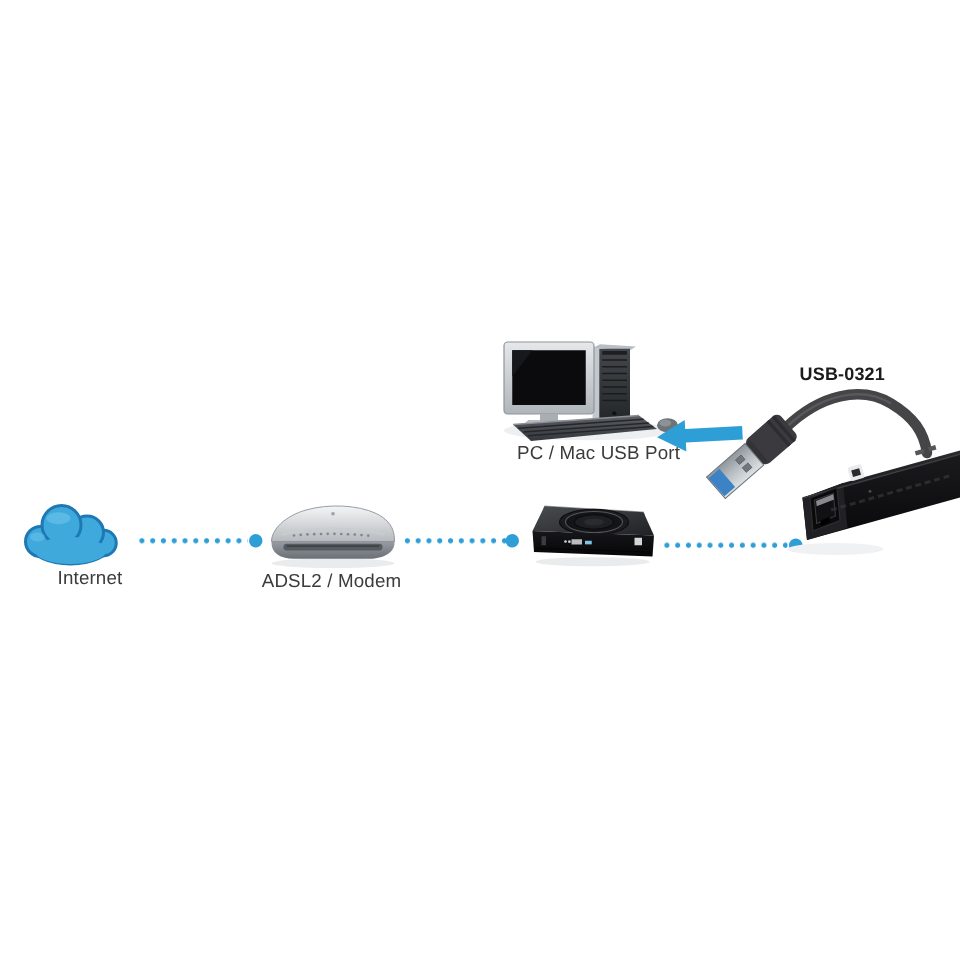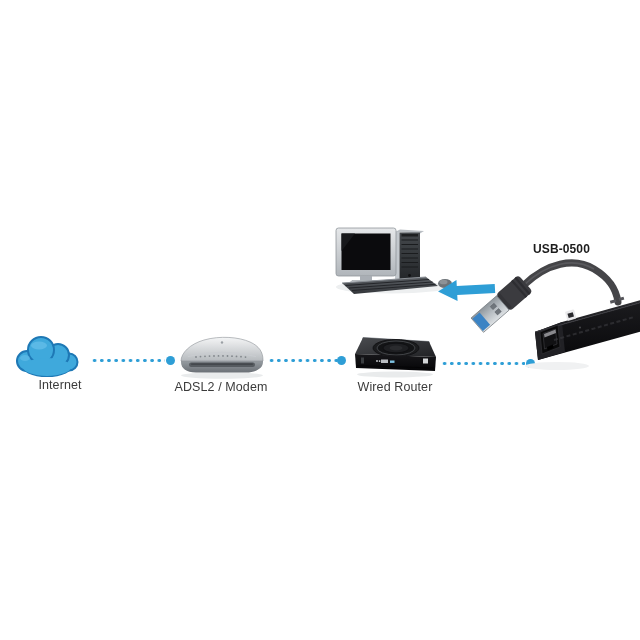--- a/index.html
+++ b/index.html
@@ -91,21 +91,20 @@
     <ellipse cx="45" cy="20" rx="6.5" ry="2.4" fill="#2a2b2e"></ellipse>
     <polygon points="4,26 85,29 84,43 5,40" fill="url(#rFront)"></polygon>
     <line x1="6" y1="37.5" x2="83" y2="40" stroke="#000" stroke-width="0.8" opacity="0.6"></line>
     <rect x="10" y="29.5" width="3" height="6" fill="#3a3d40"></rect>
     <rect x="30" y="31.5" width="7" height="3.5" fill="#b9bcc0"></rect>
     <rect x="39" y="32.5" width="4.5" height="2.4" fill="#7fc4e4"></rect>
     <circle cx="26" cy="33" r="0.9" fill="#cfd3d6"></circle>
     <circle cx="28.6" cy="33.1" r="0.9" fill="#cfd3d6"></circle>
     <rect x="72" y="30.5" width="5" height="5" fill="#d4d6d8"></rect>
   </svg>
-  <div class="lbl" style="left:333px;top:380px;width:124px;">Wired Router</div>
 
   <div class="dots" style="left:441px;top:361px;width:84px;"></div>
   <div class="bigdot" style="left:526px;top:359px;"></div>
 
   <svg class="abs" style="left:334px;top:226px;" width="128" height="70" viewBox="0 0 128 70">
     <defs>
       <linearGradient id="pBezel" x1="0" y1="0" x2="0" y2="1">
         <stop offset="0" stop-color="#e6e8ea"></stop>
           <stop offset="1" stop-color="#b0b5ba"></stop>
       </linearGradient>
@@ -143,20 +142,21 @@
 
     <polygon points="8,57 92,51 104,60 20,68" fill="url(#pKb)"></polygon>
     <line x1="8" y1="57" x2="92" y2="51" stroke="#8b9096" stroke-width="1"></line>
     <line x1="11.5" y1="59.5" x2="95" y2="53.5" stroke="#24262a" stroke-width="1"></line>
     <line x1="15" y1="62" x2="98.5" y2="56" stroke="#24262a" stroke-width="1"></line>
     <line x1="18" y1="64.5" x2="101.5" y2="58.3" stroke="#24262a" stroke-width="1"></line>
 
     <ellipse cx="111" cy="57.5" rx="7" ry="4.6" fill="#6e7378"></ellipse>
     <ellipse cx="109.5" cy="56" rx="4" ry="2.3" fill="#8d9297"></ellipse>
   </svg>
+  <div class="lbl" style="left:337px;top:295px;width:124px;">PC / Mac USB Port</div>
 
   <svg class="abs" style="left:462px;top:255px;" width="178" height="120" viewBox="0 0 178 120">
     <defs>
       <linearGradient id="aTop" x1="0" y1="0" x2="0" y2="1">
         <stop offset="0" stop-color="#303034"></stop>
           <stop offset="1" stop-color="#19191c"></stop>
       </linearGradient>
       <linearGradient id="aFront" x1="0" y1="0" x2="0" y2="1">
         <stop offset="0" stop-color="#1b1b1e"></stop>
           <stop offset="1" stop-color="#08080a"></stop>
@@ -196,19 +196,19 @@
       <rect x="-18" y="-11" width="30" height="22" rx="4" fill="#3b3b3f"></rect>
       <rect x="-15" y="-11" width="2.2" height="22" fill="#2d2d31"></rect>
       <rect x="-10.5" y="-11" width="2.2" height="22" fill="#2d2d31"></rect>
       <rect x="8" y="-9" width="6" height="18" fill="#333337"></rect>
       <rect x="12" y="-9.5" width="34" height="19" fill="url(#metal)" stroke="#6f757b" stroke-width="0.7"></rect>
       <rect x="36" y="-8" width="9.5" height="16" fill="#3b83c4"></rect>
       <rect x="19" y="-5.5" width="5" height="4" fill="#70767c" stroke="#565c62" stroke-width="0.5"></rect>
       <rect x="19" y="1.5" width="5" height="4" fill="#70767c" stroke="#565c62" stroke-width="0.5"></rect>
     </g>
   </svg>
-  <div class="lbl bold" style="left:500px;top:242px;width:123px;">USB-0500</div>
+  <div class="lbl bold" style="left:500px;top:242px;width:123px;">USB-0321</div>
 
   <svg class="abs" style="left:437px;top:277px;" width="60" height="26" viewBox="0 0 60 26">
     <polygon points="1,13 20,2.5 20,8.5 58,8.5 58,17.5 20,17.5 20,23.5" fill="#2E9ED6" transform="rotate(-3 30 13)"></polygon>
   </svg>
 
 </div>
 
 </body></html>

